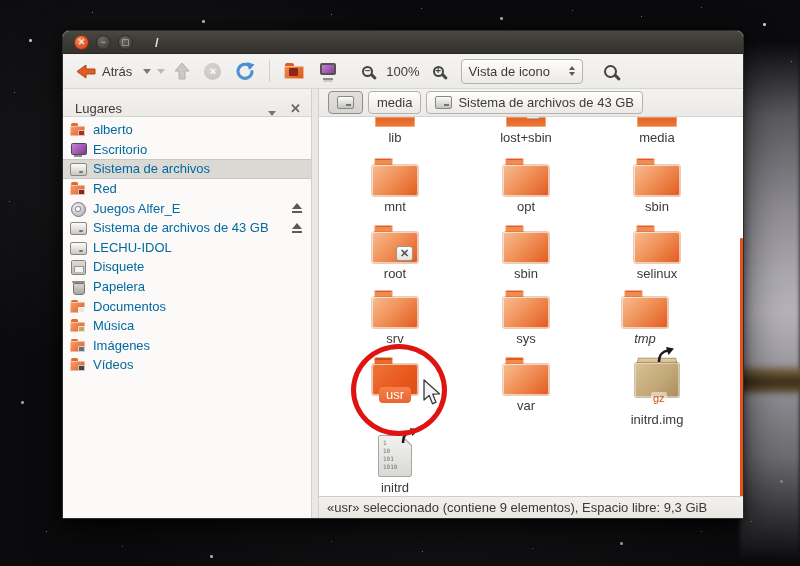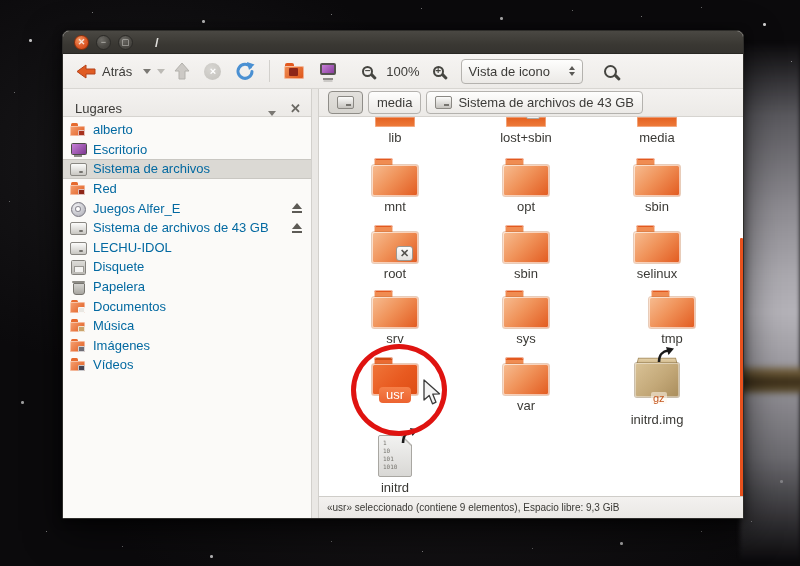--- a/index.html
+++ b/index.html
@@ -119,21 +119,21 @@
     display:flex; align-items:center; padding-left:9px; gap:5px; }
   .pbtn { display:flex; align-items:center; gap:6px; height:23px; padding:0 8px; border:1px solid #b4b2ae; border-radius:4px;
     background:linear-gradient(#fefefd,#ebe9e6); font-size:13px; color:#3c3b38; }
   .pbtn.active { background:linear-gradient(#e3e1dd,#d6d4cf); border-color:#8f8d88; }
   .pi-drive { position:relative; width:17px; height:13px; }
   .pi-drive::before { content:""; position:absolute; inset:0; border:1px solid #8a8883; border-radius:2px; background:linear-gradient(#fcfcfb,#c5c3be); }
   .pi-drive::after { content:""; position:absolute; bottom:3px; right:3px; width:5px; height:2px; background:#76746f; }
 
   .view { flex:1; position:relative; background:#fff; overflow:hidden; }
   .statusbar { height:22px; flex:0 0 22px; background:linear-gradient(#f3f1ef,#eae8e5); border-top:1px solid #cfcdc9;
-    display:flex; align-items:center; padding-left:8px; font-size:10px; color:#3a3935; }
+    display:flex; align-items:center; padding-left:8px; font-size:13px; color:#3a3935; }
 
   
   .gitem { position:absolute; width:110px; display:flex; flex-direction:column; align-items:center; }
   .glabel { font-size:13px; color:#3a3935; margin-top:3px; white-space:nowrap; }
   .glabel.pill { background:linear-gradient(#f58049,#ec6330); color:#fff; border-radius:4px; padding:0px 7px 1px; margin-top:-8px; position:relative; z-index:3; }
   .folder48 { position:relative; width:46px; height:38px; }
   .folder48::before { content:""; position:absolute; top:0; left:2px; width:19px; height:9px; border-radius:2.5px 2.5px 0 0;
     background:linear-gradient(#e2581e 0 2.5px, #f08c52 2.5px); box-shadow:inset 0 0 0 1px rgba(255,255,255,.55); }
   .folder48::after { content:""; position:absolute; top:7px; left:0; width:46px; height:31px; border-radius:2.5px;
     background:linear-gradient(135deg,#f7bd92 0%,#f0935a 45%,#e25a1f 100%);
@@ -387,21 +387,21 @@
         </div>
 
         <div class="gitem" style="left:152px; top:173px;">
           <span class="folder48"></span>
           <span class="glabel">sys</span>
         </div>
         <div class="gitem" style="left:21px; top:173px;">
           <span class="folder48"></span>
           <span class="glabel">srv</span>
         </div>
-        <div class="gitem" style="left:298px; top:173px;">
+        <div class="gitem" style="left:271px; top:173px;font-style:italic;">
           <span class="folder48"></span>
           <span class="glabel">tmp</span>
         </div>
 
         <div class="gitem" style="left:21px; top:240px;">
           <span class="folder48 seldark"></span>
           <span class="glabel pill">usr</span>
         </div>
         <div class="gitem" style="left:152px; top:240px;">
           <span class="folder48"></span>

